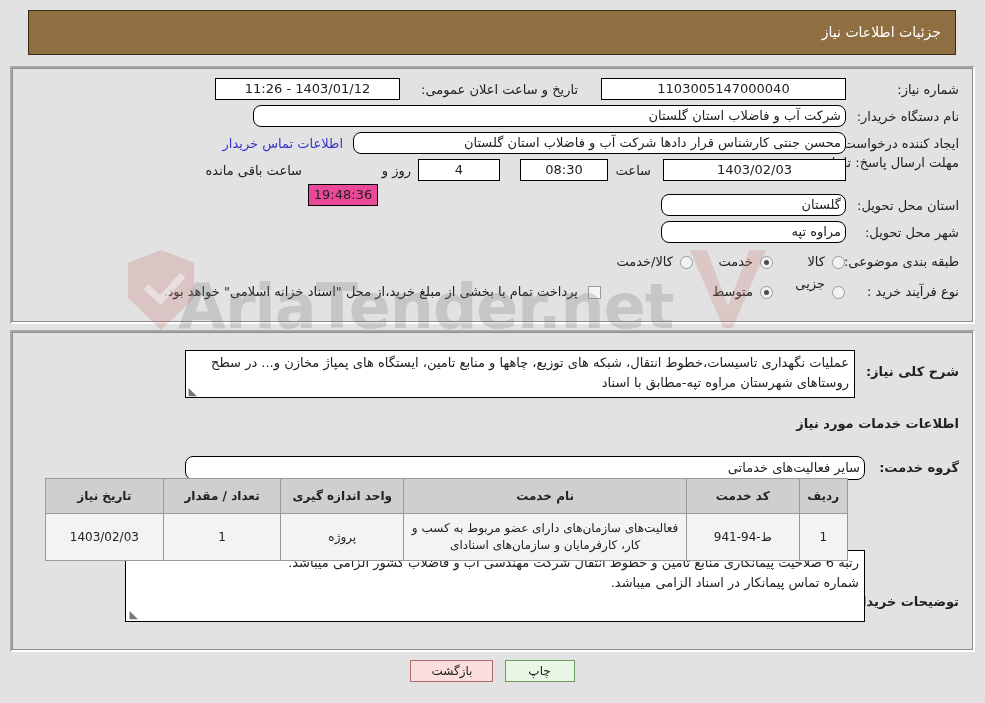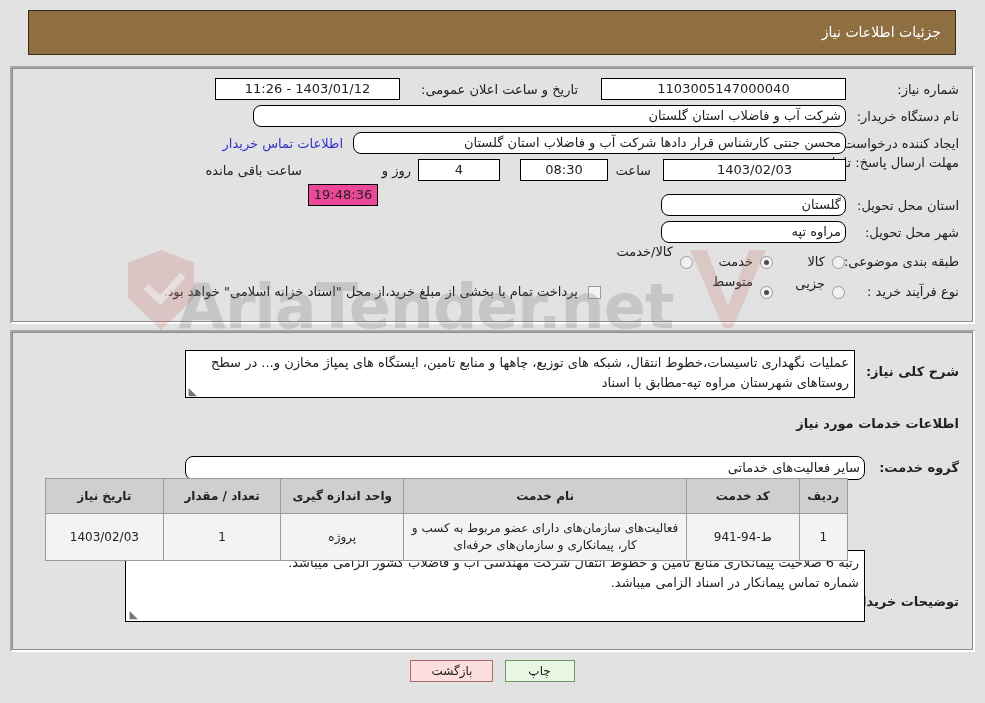--- a/index.html
+++ b/index.html
@@ -297,29 +297,29 @@
 
   <div class="lbl" style="right:14px; top:186px;">طبقه بندی موضوعی:</div>
 
   <div class="radio" style="right:128px; top:188px;"></div>
   <div class="radio-lbl" style="right:148px; top:186px;">کالا</div>
 
   <div class="radio on" style="right:200px; top:188px;"></div>
   <div class="radio-lbl" style="right:220px; top:186px;">خدمت</div>
 
   <div class="radio" style="right:280px; top:188px;"></div>
-  <div class="radio-lbl" style="right:300px; top:176px;">کالا/خدمت</div>
+  <div class="radio-lbl" style="right:300px; top:186px;">کالا/خدمت</div>
 
   <div class="lbl" style="right:14px; top:216px;">نوع فرآیند خرید :</div>
 
   <div class="radio" style="right:128px; top:218px;"></div>
   <div class="radio-lbl" style="right:148px; top:208px;">جزیی</div>
 
   <div class="radio on" style="right:200px; top:218px;"></div>
-  <div class="radio-lbl" style="right:220px; top:206px;">متوسط</div>
+  <div class="radio-lbl" style="right:220px; top:216px;">متوسط</div>
 
   <div class="chk" style="right:372px; top:218px;"></div>
   <div class="lbl" style="right:395px; top:216px;">پرداخت تمام یا بخشی از مبلغ خرید،از محل "اسناد خزانه اسلامی" خواهد بود.</div>
 </div>
 
 <div class="panel" id="panel-middle">
   <div class="panel-inner"></div>
 
   <div class="lbl bold" style="right:14px; top:32px;">شرح کلی نیاز:</div>
   <div class="tarea" style="right:118px; top:18px; width:670px; height:48px;">عملیات نگهداری تاسیسات،خطوط انتقال، شبکه های توزیع، چاهها و منابع تامین، ایستگاه های پمپاژ مخازن و... در سطح روستاهای شهرستان مراوه تپه-مطابق با اسناد</div>
@@ -348,21 +348,21 @@
       <th style="width:265px;">نام خدمت</th>
       <th style="width:110px;">واحد اندازه گیری</th>
       <th style="width:105px;">تعداد / مقدار</th>
       <th style="width:105px;">تاریخ نیاز</th>
     </tr>
   </thead>
   <tbody>
     <tr>
       <td>1</td>
       <td>ط-94-941</td>
-      <td>فعالیت‌های سازمان‌های دارای عضو مربوط به کسب و کار، پیمانکاری و سازمان‌های حرفه‌ای</td>
+      <td>فعالیت‌های سازمان‌های دارای عضو مربوط به کسب و کار، کارفرمایان و سازمان‌های اسناد‌ای</td>
       <td>پروژه</td>
       <td>1</td>
       <td>1403/02/03</td>
     </tr>
   </tbody>
 </table>
 
 <div class="btnbar">
   <span class="btn btn-back">بازگشت</span>
   <span class="btn btn-print">چاپ</span>

